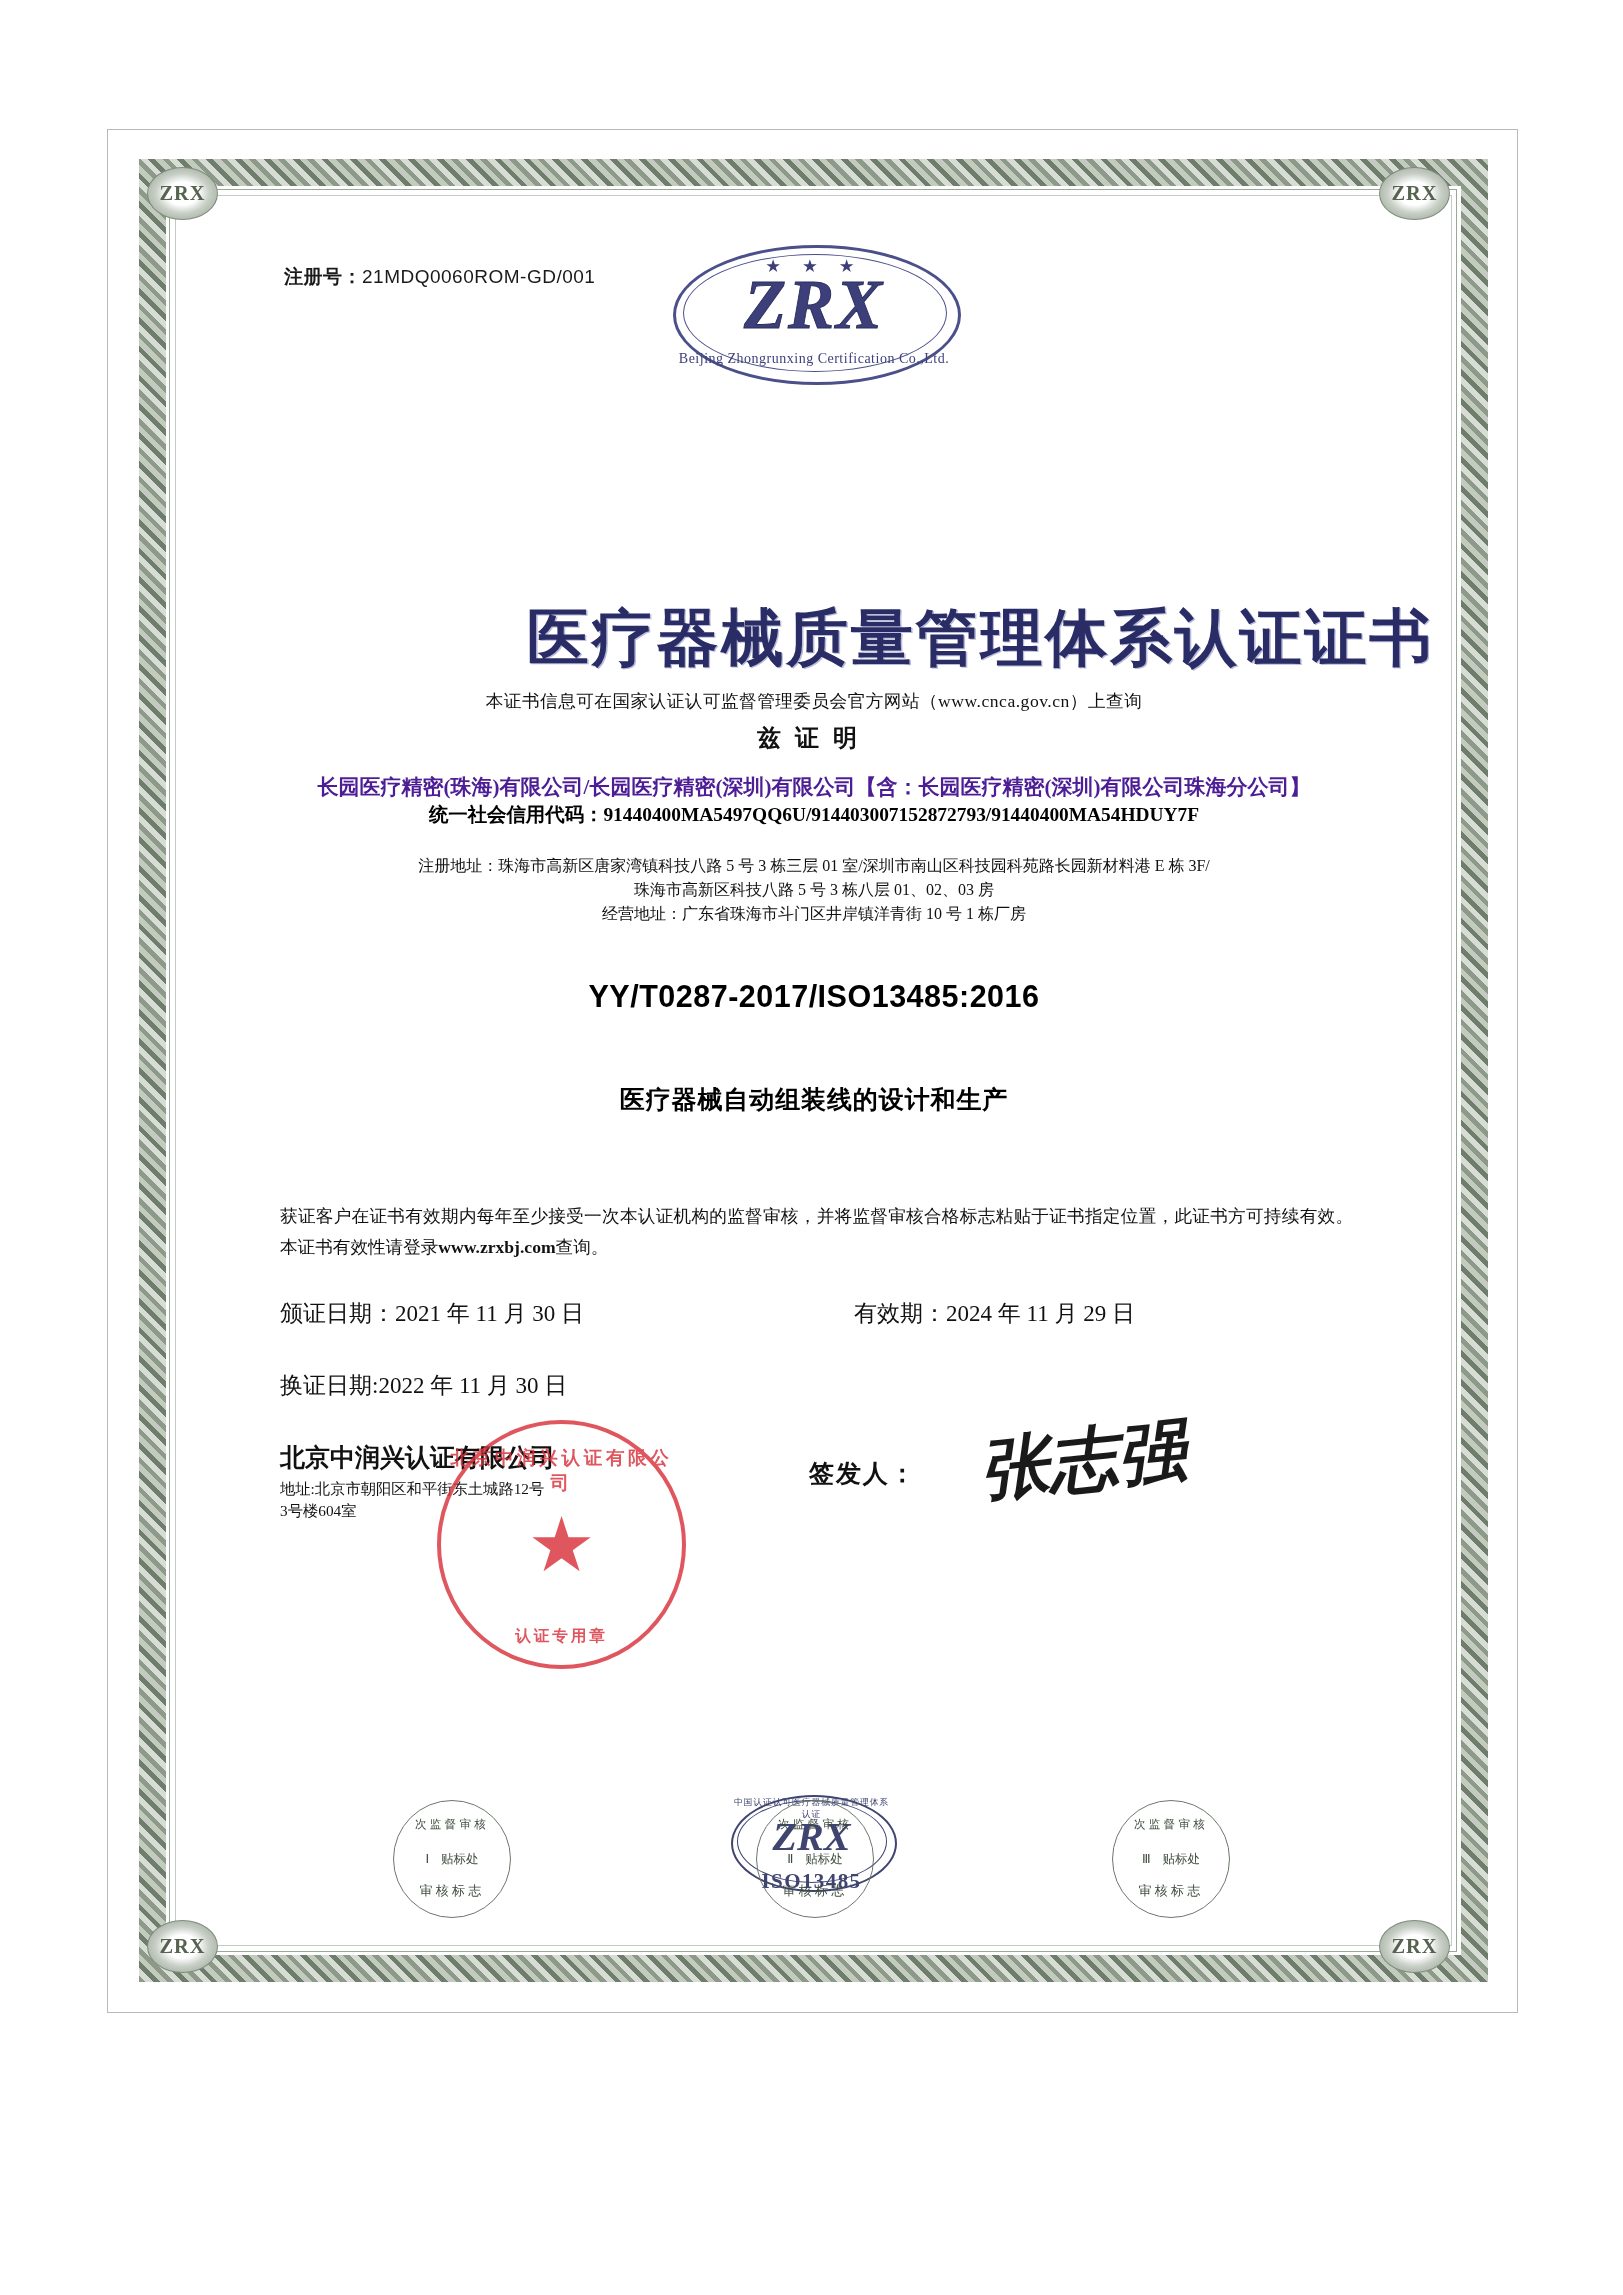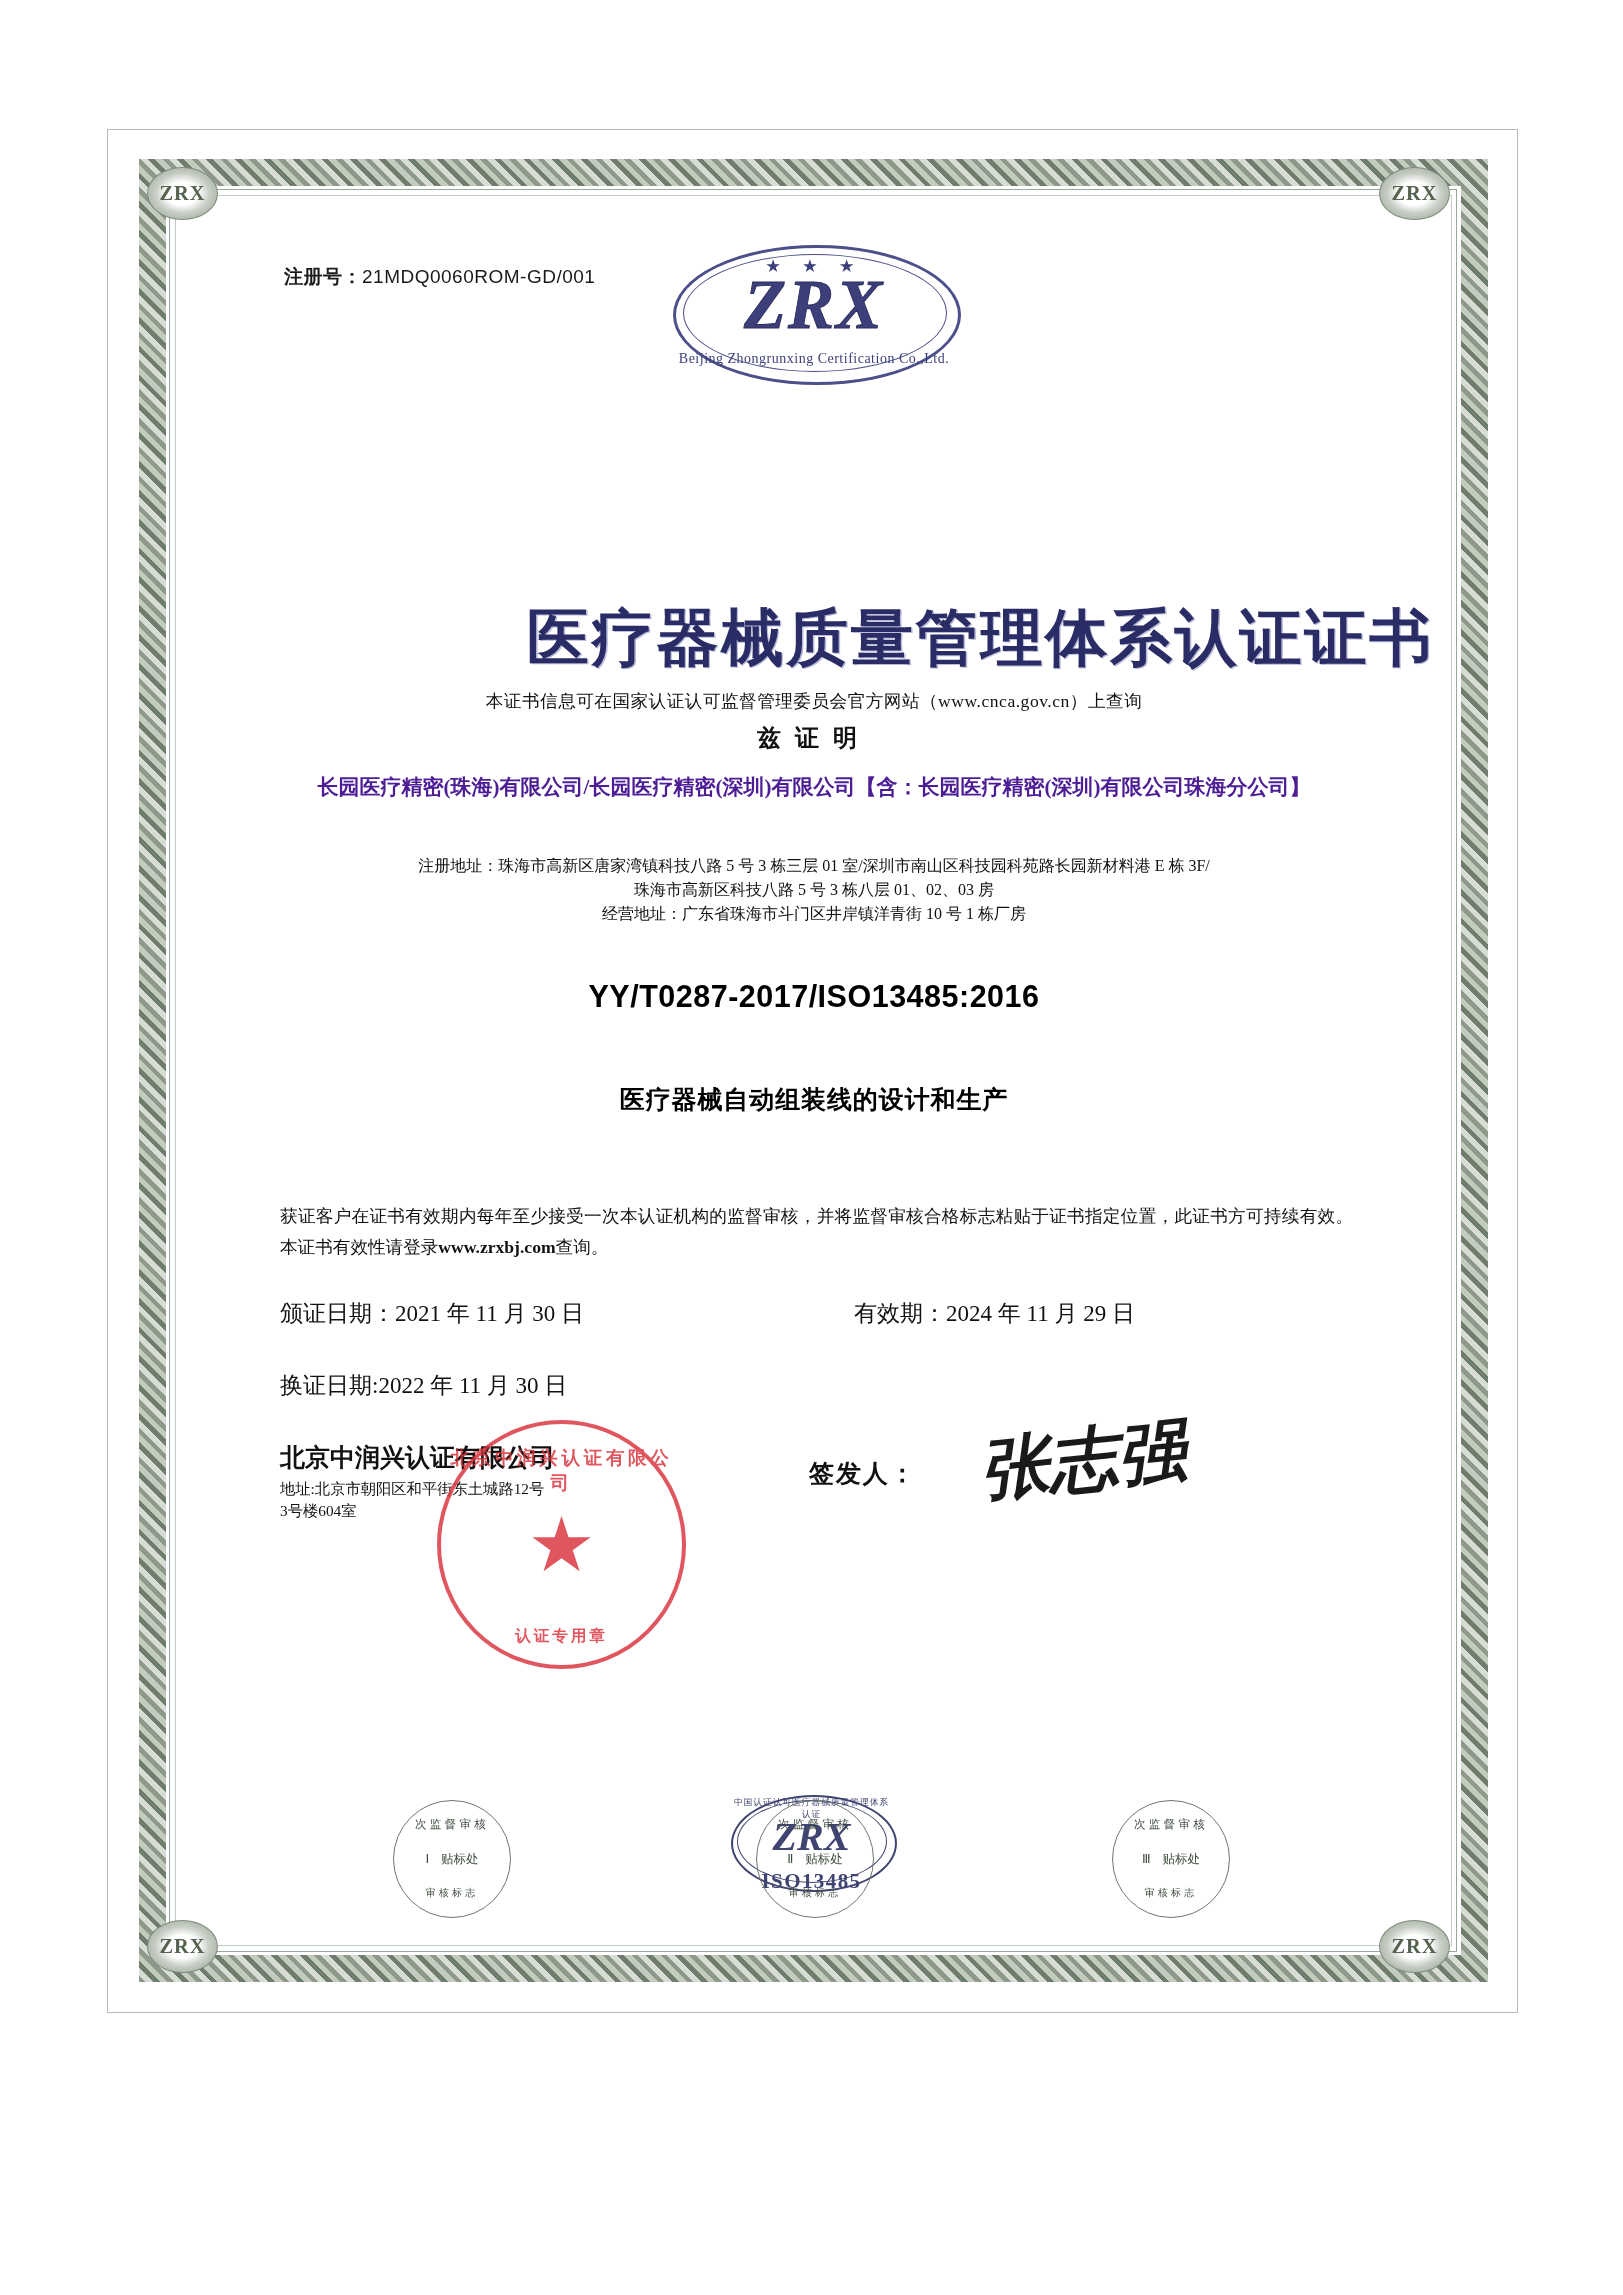--- a/index.html
+++ b/index.html
@@ -507,21 +507,21 @@
     font-size: 12.5px;
     color: #3d4a3c;
   }
   .stamp .mid .num { margin-right: 12px; }
   .stamp .bottom-arc {
     position: absolute;
     left: 0; bottom: 16.7px;
     width: 116px;
     text-align: center;
     font-family: "Liberation Serif", serif;
-    font-size: 10px;
+    font-size: 13px;
     color: #3d4a3c;
     letter-spacing: 3.2px;
   }
 </style>
 </head>
 <body>
 
 <div class="page">
 
   <div class="outer-rule"></div>
@@ -555,20 +555,21 @@
       <div class="zrx">ZRX</div>
       <div class="arc-text">Beijing  Zhongrunxing  Certification  Co.,Ltd.</div>
       <div class="arc-sub"></div>
     </div>
 
     <div class="main-title">医疗器械质量管理体系认证证书</div>
     <div class="subtitle-note">本证书信息可在国家认证认可监督管理委员会官方网站（www.cnca.gov.cn）上查询</div>
     <div class="zizhengming">兹证明</div>
 
     <div class="company">长园医疗精密(珠海)有限公司/长园医疗精密(深圳)有限公司【含：长园医疗精密(深圳)有限公司珠海分公司】</div>
+    <div class="credit-code">统一社会信用代码：91440400MA5497QQ6U/914403007152872793/91440400MA54HDUY7F</div>
 
     <div class="addr-block">
       <div>注册地址：珠海市高新区唐家湾镇科技八路 5 号 3 栋三层 01 室/深圳市南山区科技园科苑路长园新材料港 E 栋 3F/</div>
       <div>珠海市高新区科技八路 5 号 3 栋八层 01、02、03 房</div>
       <div>经营地址：广东省珠海市斗门区井岸镇洋青街 10 号 1 栋厂房</div>
     </div>
 
     <div class="std-line2">YY/T0287-2017/ISO13485:2016</div>
     <div class="scope">医疗器械自动组装线的设计和生产</div>
 

